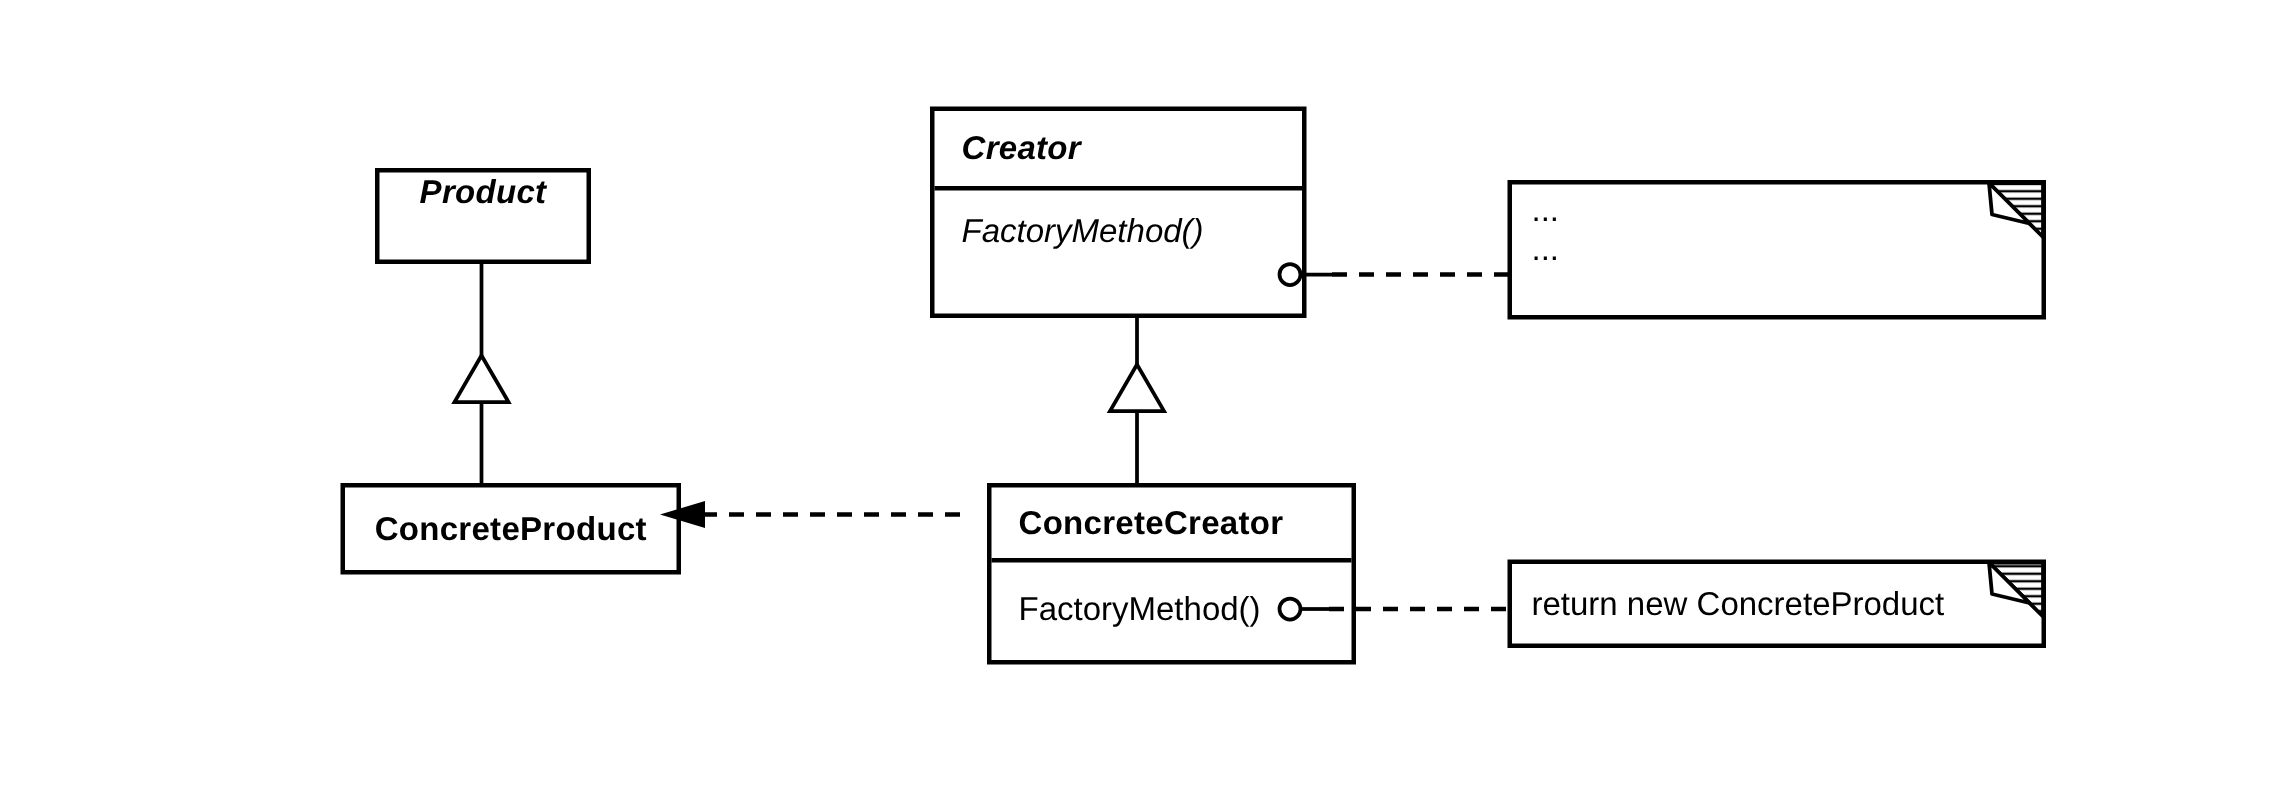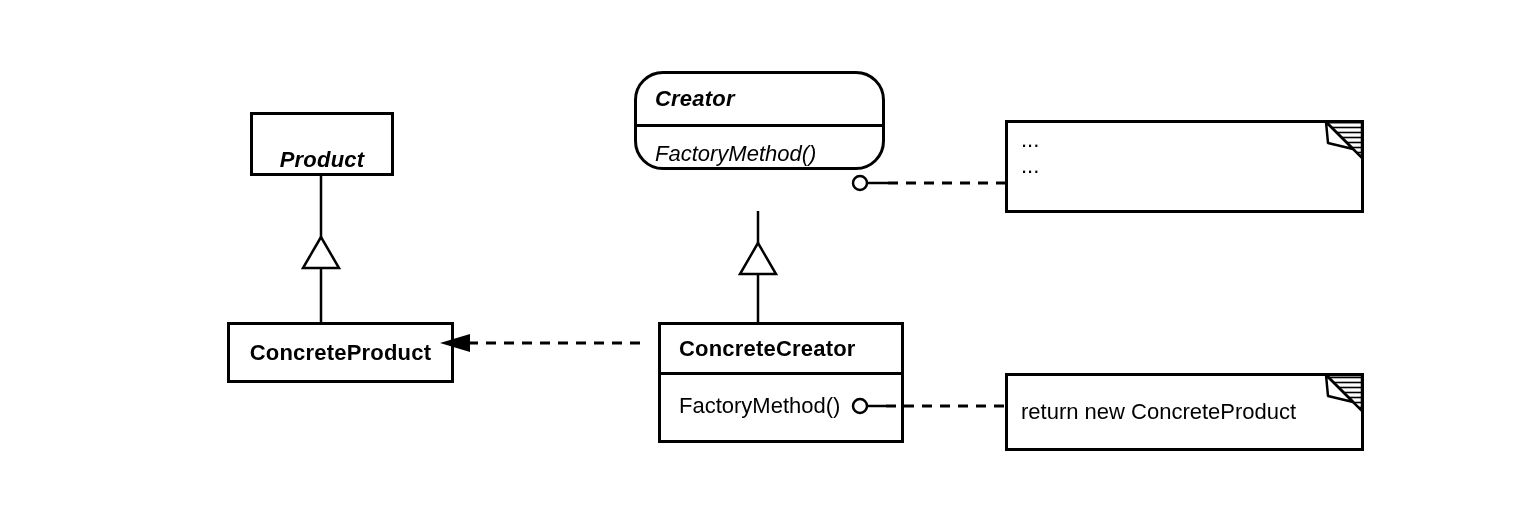--- a/index.html
+++ b/index.html
@@ -26,24 +26,24 @@
     box-sizing: border-box;
     z-index: 1;
   }
   .class-name { font-weight: bold; font-size: 22px; letter-spacing: 0.2px; }
   .abstract { font-style: italic; }
   .method { font-size: 22px; white-space: nowrap; }
 
   
   .box-product {
     left: 250px; top: 112px; width: 144px; height: 64px;
-    display: flex; align-items: flex-end; justify-content: center;
+    display: flex; align-items: flex-start; justify-content: center;
   }
   
-  .box-creator { left: 634px; top: 71px; width: 251px; height: 99px; border-radius: 29px; }
+  .box-creator { left: 620px; top: 71px; width: 251px; height: 141px; }
   .box-creator .title-compartment {
     height: 53px; border-bottom: 3px solid #000;
     box-sizing: border-box;
     display: flex; align-items: center; padding-left: 18px;
   }
   .box-creator .methods-compartment {
     padding: 13px 0 0 18px; line-height: 27px;
   }
   
   .box-concrete-product {
@@ -59,21 +59,21 @@
   }
   .box-concrete-creator .methods-compartment {
     padding: 17px 0 0 18px; line-height: 27px;
   }
   
   .note-creator {
     left: 1005px; top: 120px; width: 359px; height: 93px;
     padding: 4px 0 0 13px; line-height: 26px; font-size: 22px;
   }
   .note-concrete-creator {
-    left: 1005px; top: 373px; width: 359px; height: 78px;
+    left: 1005px; top: 373px; width: 359px; height: 59px;
     display: flex; align-items: center; padding-left: 13px;
     font-size: 22px;
   }
   .note-line { white-space: nowrap; }
 </style>
 </head>
 <body>
 
 <div class="canvas">
 

